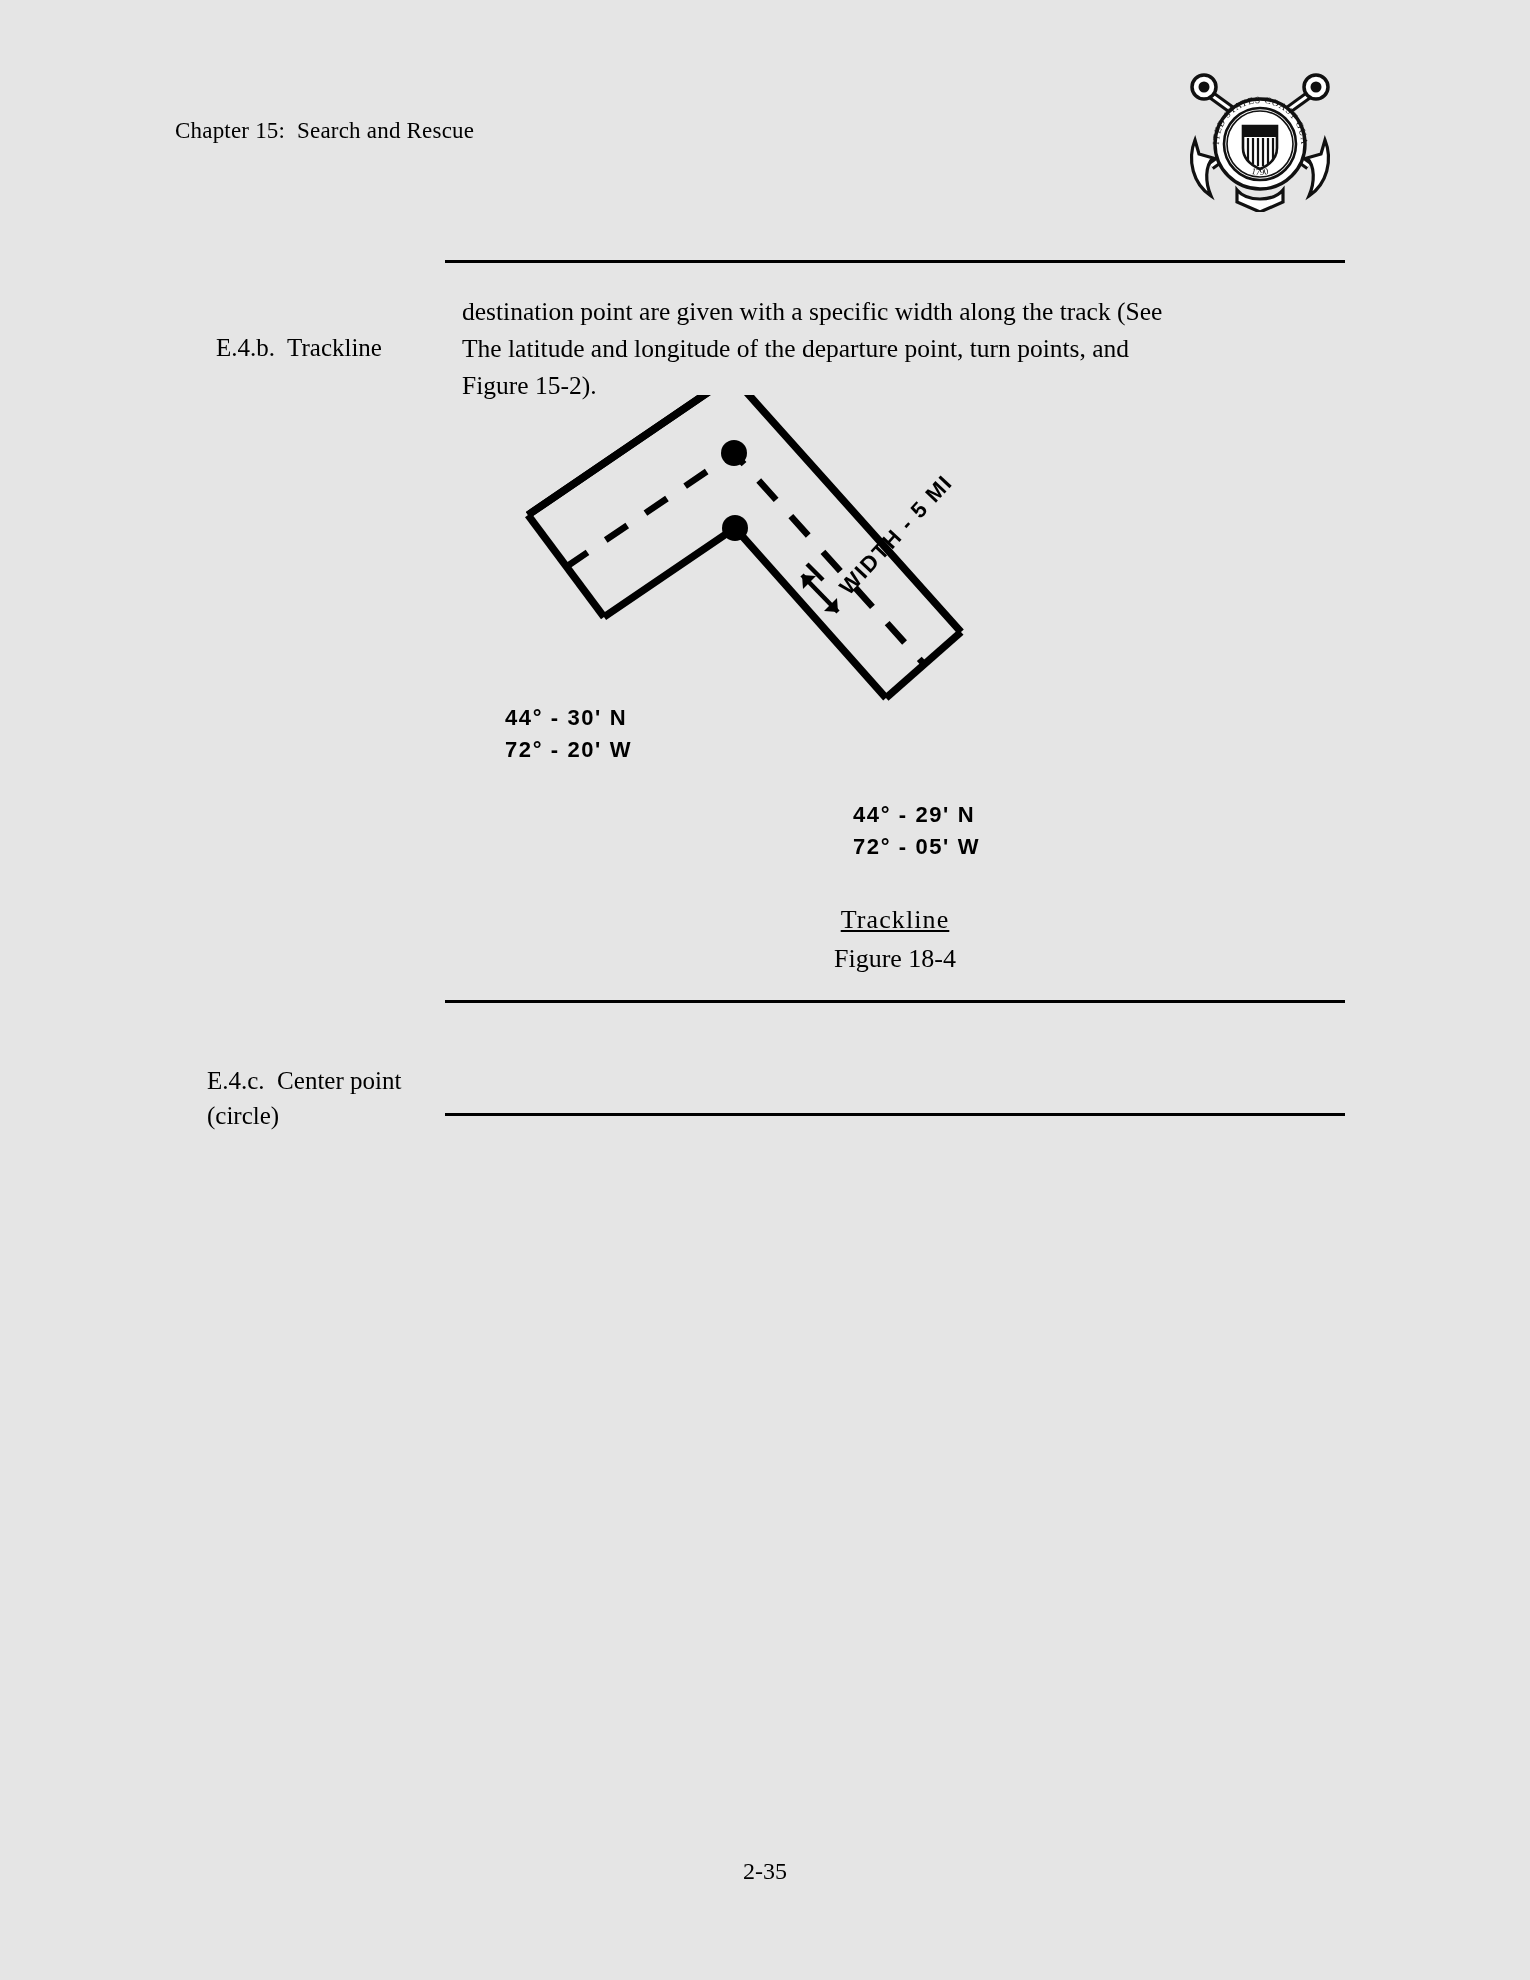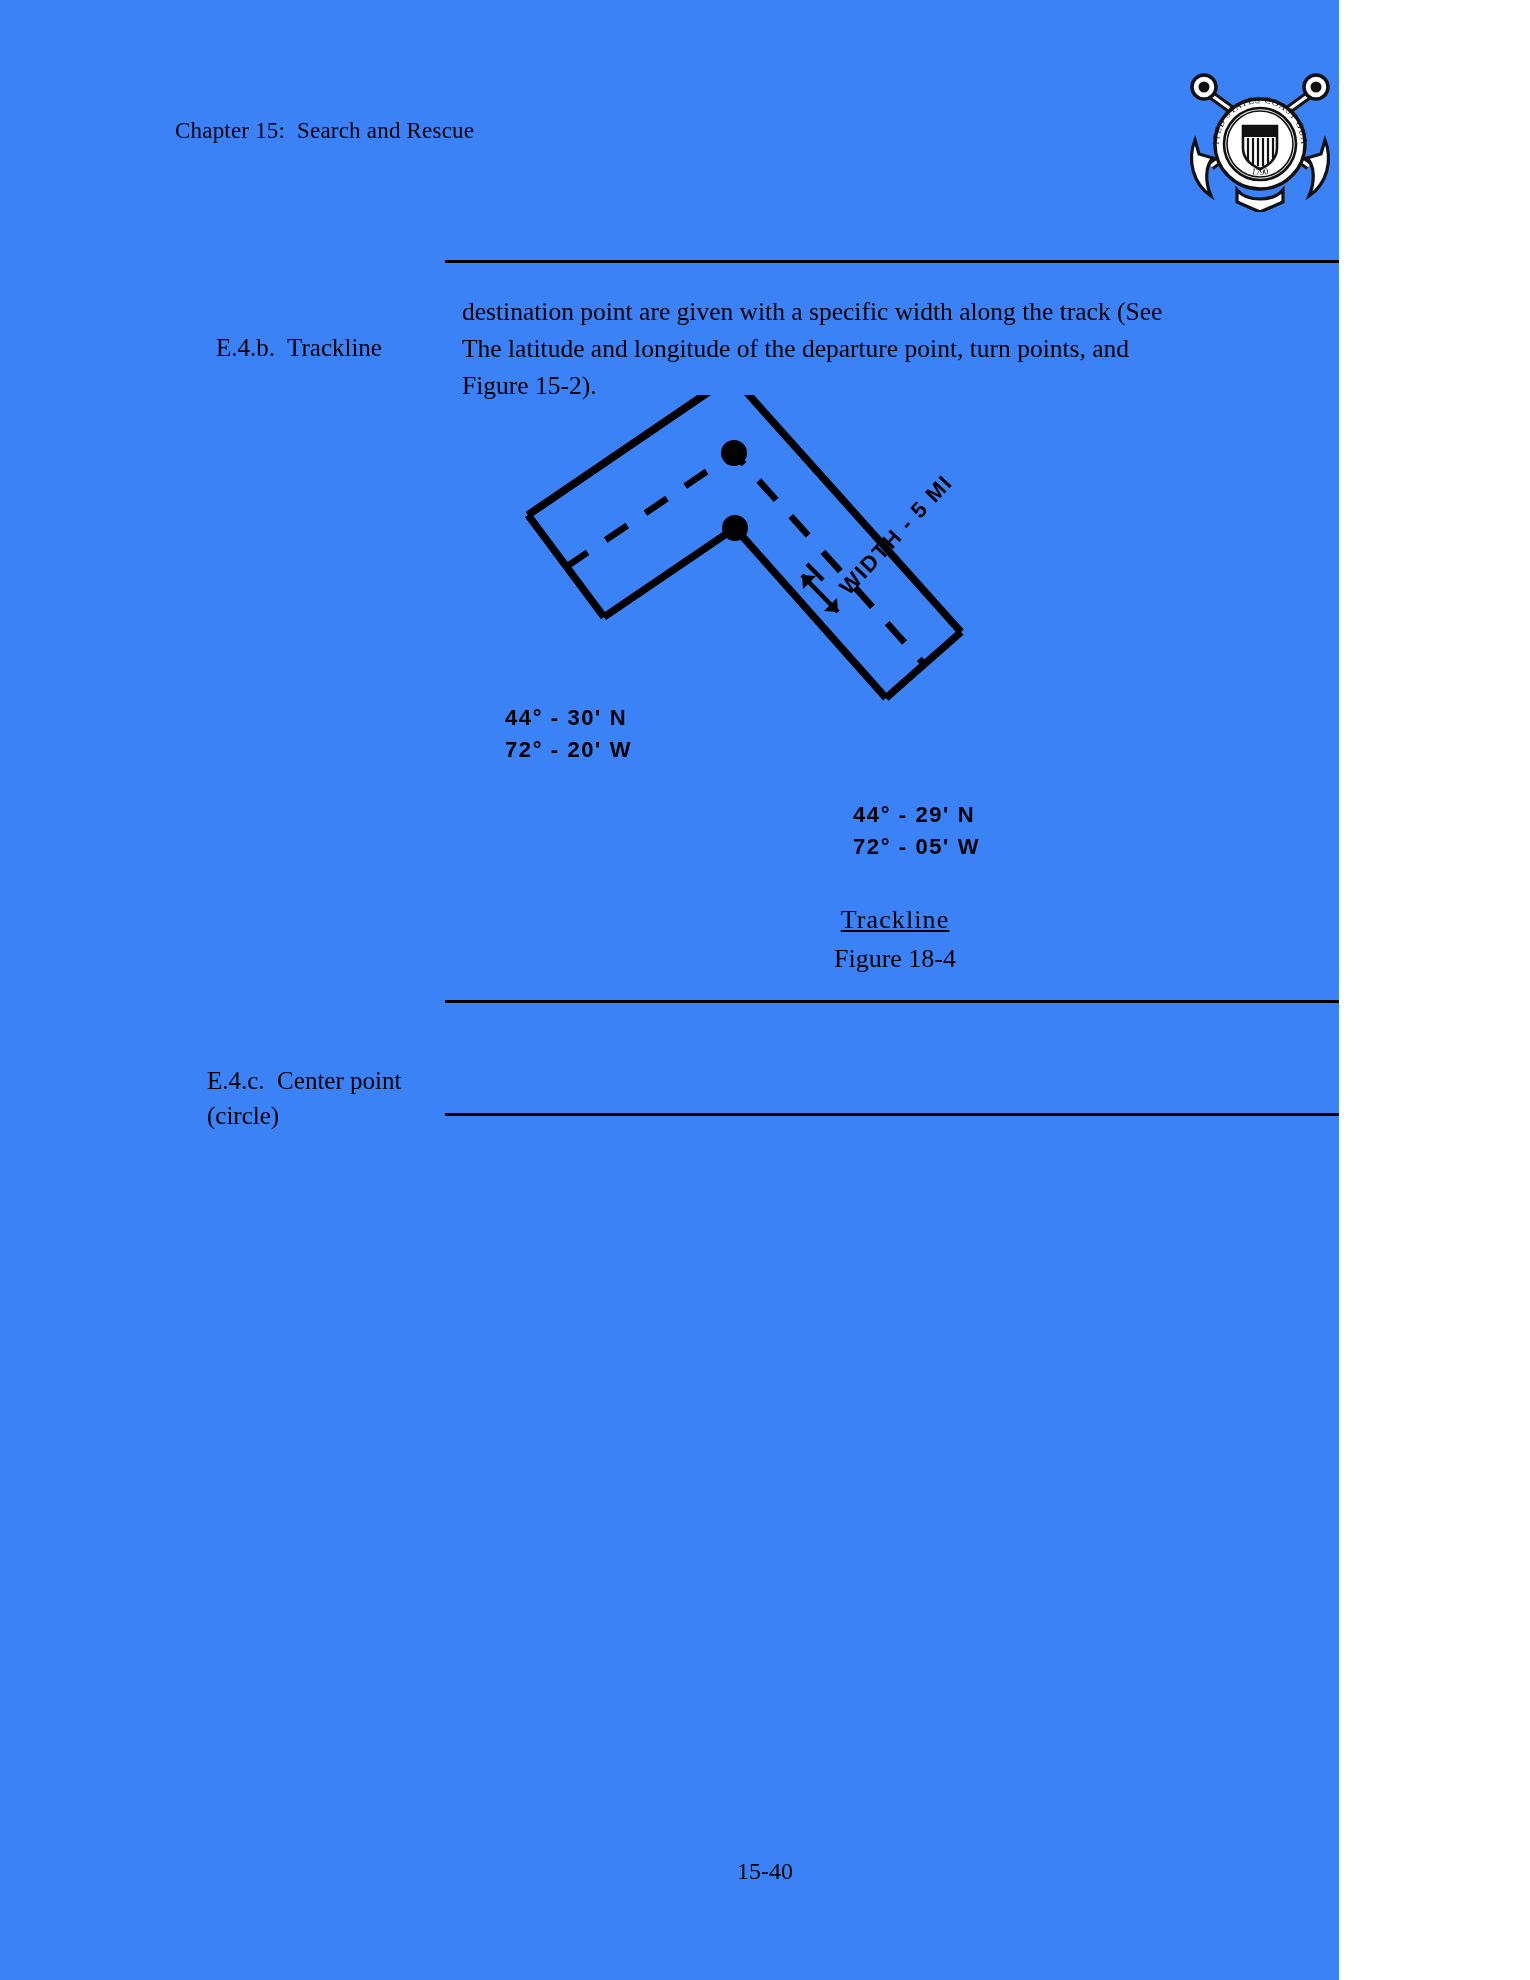--- a/index.html
+++ b/index.html
@@ -2,23 +2,23 @@
 <html><head>
 <meta charset="utf-8">
 <style>
   html, body {
     margin: 0;
     padding: 0;
     background: #ffffff;
   }
   .page {
     position: relative;
-    width: 1339px;
+    width: 1530px;
     height: 1980px;
-    background: #3b82f6;
+    background: #e5e5e5;
     font-family: "Liberation Serif", "DejaVu Serif", serif;
     color: #000000;
     overflow: hidden;
   }
 
   
   .running-head {
     position: absolute;
     left: 175px;
     top: 118px;
@@ -316,15 +316,15 @@
     <span class="ln">Figure 18-4</span>
   </div>
 
   <div class="blk-label" id="sec-c-label">
     <span class="ln">E.4.c.  Center point</span>
     <span class="ln">(circle)</span>
   </div>
   <div class="blk-body" id="sec-c-body">
   </div>
 
-  <div class="folio">15-40</div>
+  <div class="folio">2-35</div>
 
 </div>
 
 </body></html>

